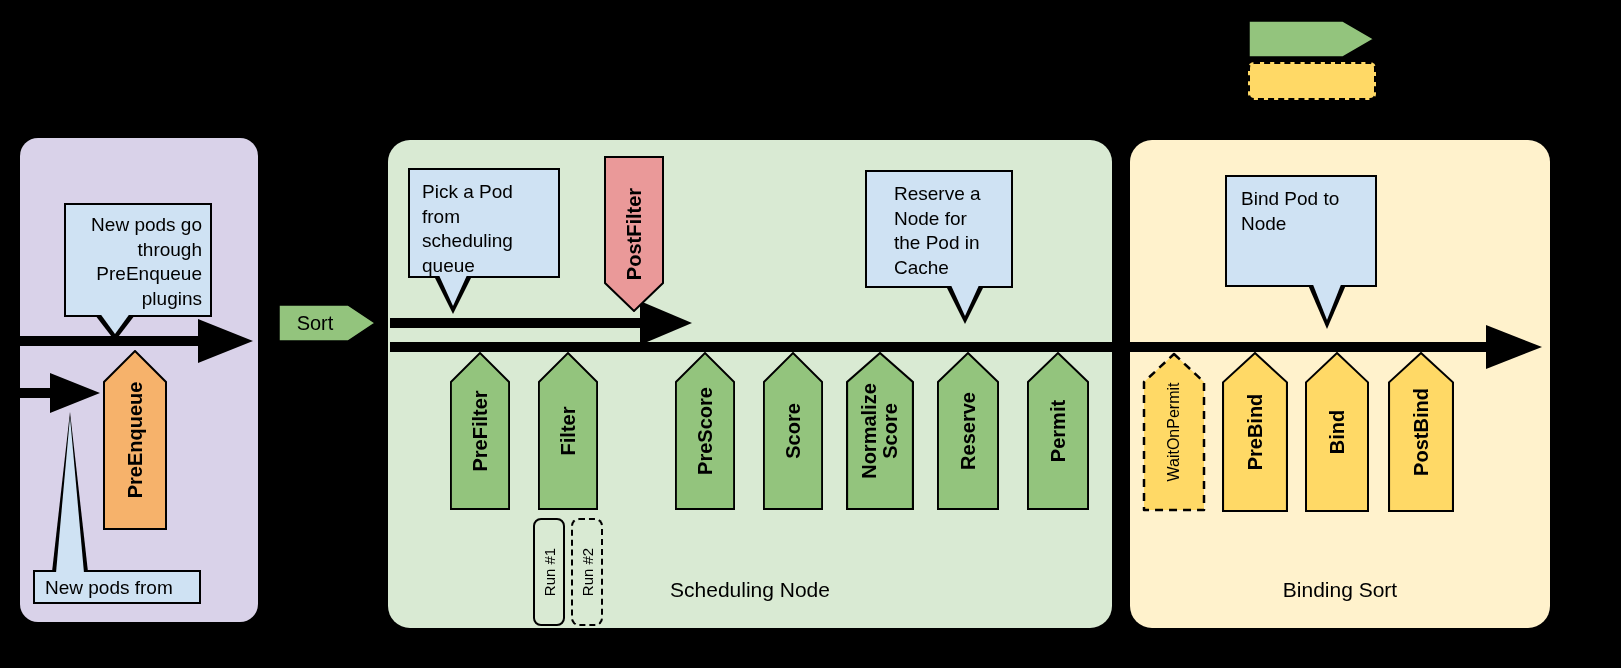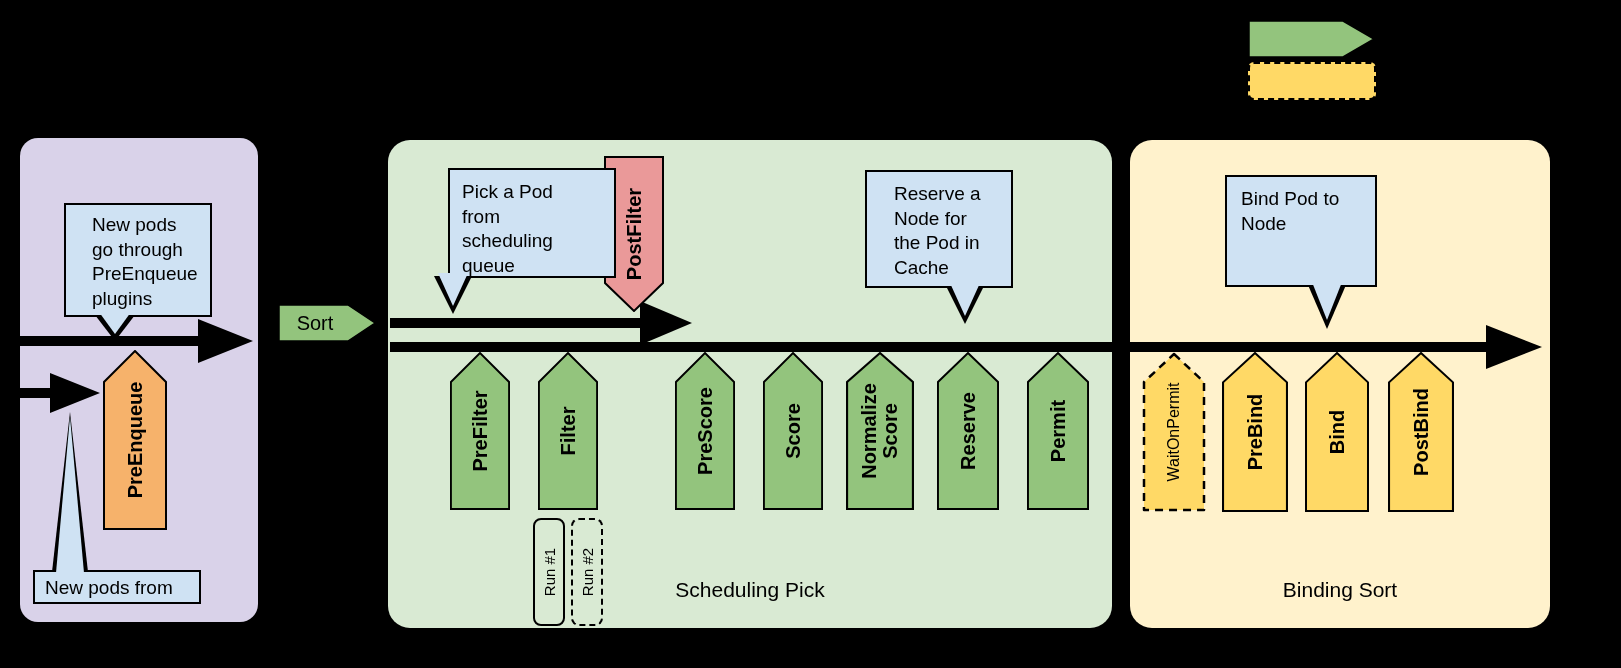--- a/index.html
+++ b/index.html
@@ -144,46 +144,46 @@
       </svg>
     <span class="vlabel">Bind</span>
   </div>
   <div class="pent" style="left:1388px;top:352px;width:66px;height:160px;">
     <svg viewBox="0 0 64 158" preserveAspectRatio="none">
         <path d="M32 1 L63 30 L63 157 L1 157 L1 30 Z" fill="#ffd966" stroke="#000" stroke-width="2"></path>
       </svg>
     <span class="vlabel">PostBind</span>
   </div>
 
-  <div class="callout" style="left:64px;top:203px;width:148px;height:114px;padding:8px 8px 0 26px;">
+  <div class="callout" style="left:64px;top:203px;width:148px;height:114px;padding:8px 8px 0 5px;text-align:right;">
     <span>New pods go through PreEnqueue plugins</span>
   </div>
   <div class="tri" style="left:95px;top:315px;border-left:20px solid transparent;border-right:20px solid transparent;border-top:26px solid #000;"></div>
   <div class="tri" style="left:99px;top:312px;border-left:16px solid transparent;border-right:16px solid transparent;border-top:22px solid #cfe2f3;"></div>
 
   <div class="tri" style="left:52px;top:412px;border-left:18px solid transparent;border-right:18px solid transparent;border-bottom:160px solid #000;"></div>
   <div class="tri" style="left:56px;top:417px;border-left:14px solid transparent;border-right:14px solid transparent;border-bottom:156px solid #cfe2f3;"></div>
   <div class="callout" style="left:33px;top:570px;width:168px;height:34px;padding:4px 0 0 10px;z-index:29;">
     <span>New pods from</span>
   </div>
 
-  <div class="callout" style="left:408px;top:168px;width:168px;height:110px;padding:10px 18px 0 12px;margin-left:40px;">
+  <div class="callout" style="left:408px;top:168px;width:152px;height:110px;padding:10px 18px 0 12px;">
     <span>Pick a Pod from scheduling queue</span>
   </div>
   <div class="tri" style="left:434px;top:276px;border-left:19px solid transparent;border-right:19px solid transparent;border-top:38px solid #000;"></div>
   <div class="tri" style="left:438px;top:273px;border-left:15px solid transparent;border-right:15px solid transparent;border-top:33px solid #cfe2f3;"></div>
 
   <div class="callout" style="left:865px;top:170px;width:148px;height:118px;padding:10px 20px 0 27px;">
     <span>Reserve a Node for the Pod in Cache</span>
   </div>
   <div class="tri" style="left:946px;top:286px;border-left:19px solid transparent;border-right:19px solid transparent;border-top:38px solid #000;"></div>
   <div class="tri" style="left:950px;top:283px;border-left:15px solid transparent;border-right:15px solid transparent;border-top:33px solid #cfe2f3;"></div>
 
   <div class="callout" style="left:1225px;top:175px;width:152px;height:112px;padding:10px 24px 0 14px;">
     <span>Bind Pod to Node</span>
   </div>
   <div class="tri" style="left:1308px;top:285px;border-left:19px solid transparent;border-right:19px solid transparent;border-top:44px solid #000;"></div>
   <div class="tri" style="left:1312px;top:282px;border-left:15px solid transparent;border-right:15px solid transparent;border-top:38px solid #cfe2f3;"></div>
 
-  <div class="cycle-title" style="left:388px;top:578px;width:724px;">Scheduling Pick</div>
+  <div class="cycle-title" style="left:388px;top:578px;width:724px;">Scheduling Node</div>
   <div class="cycle-title" style="left:1130px;top:578px;width:420px;">Binding Sort</div>
 
 </div>
 
 </body></html>

